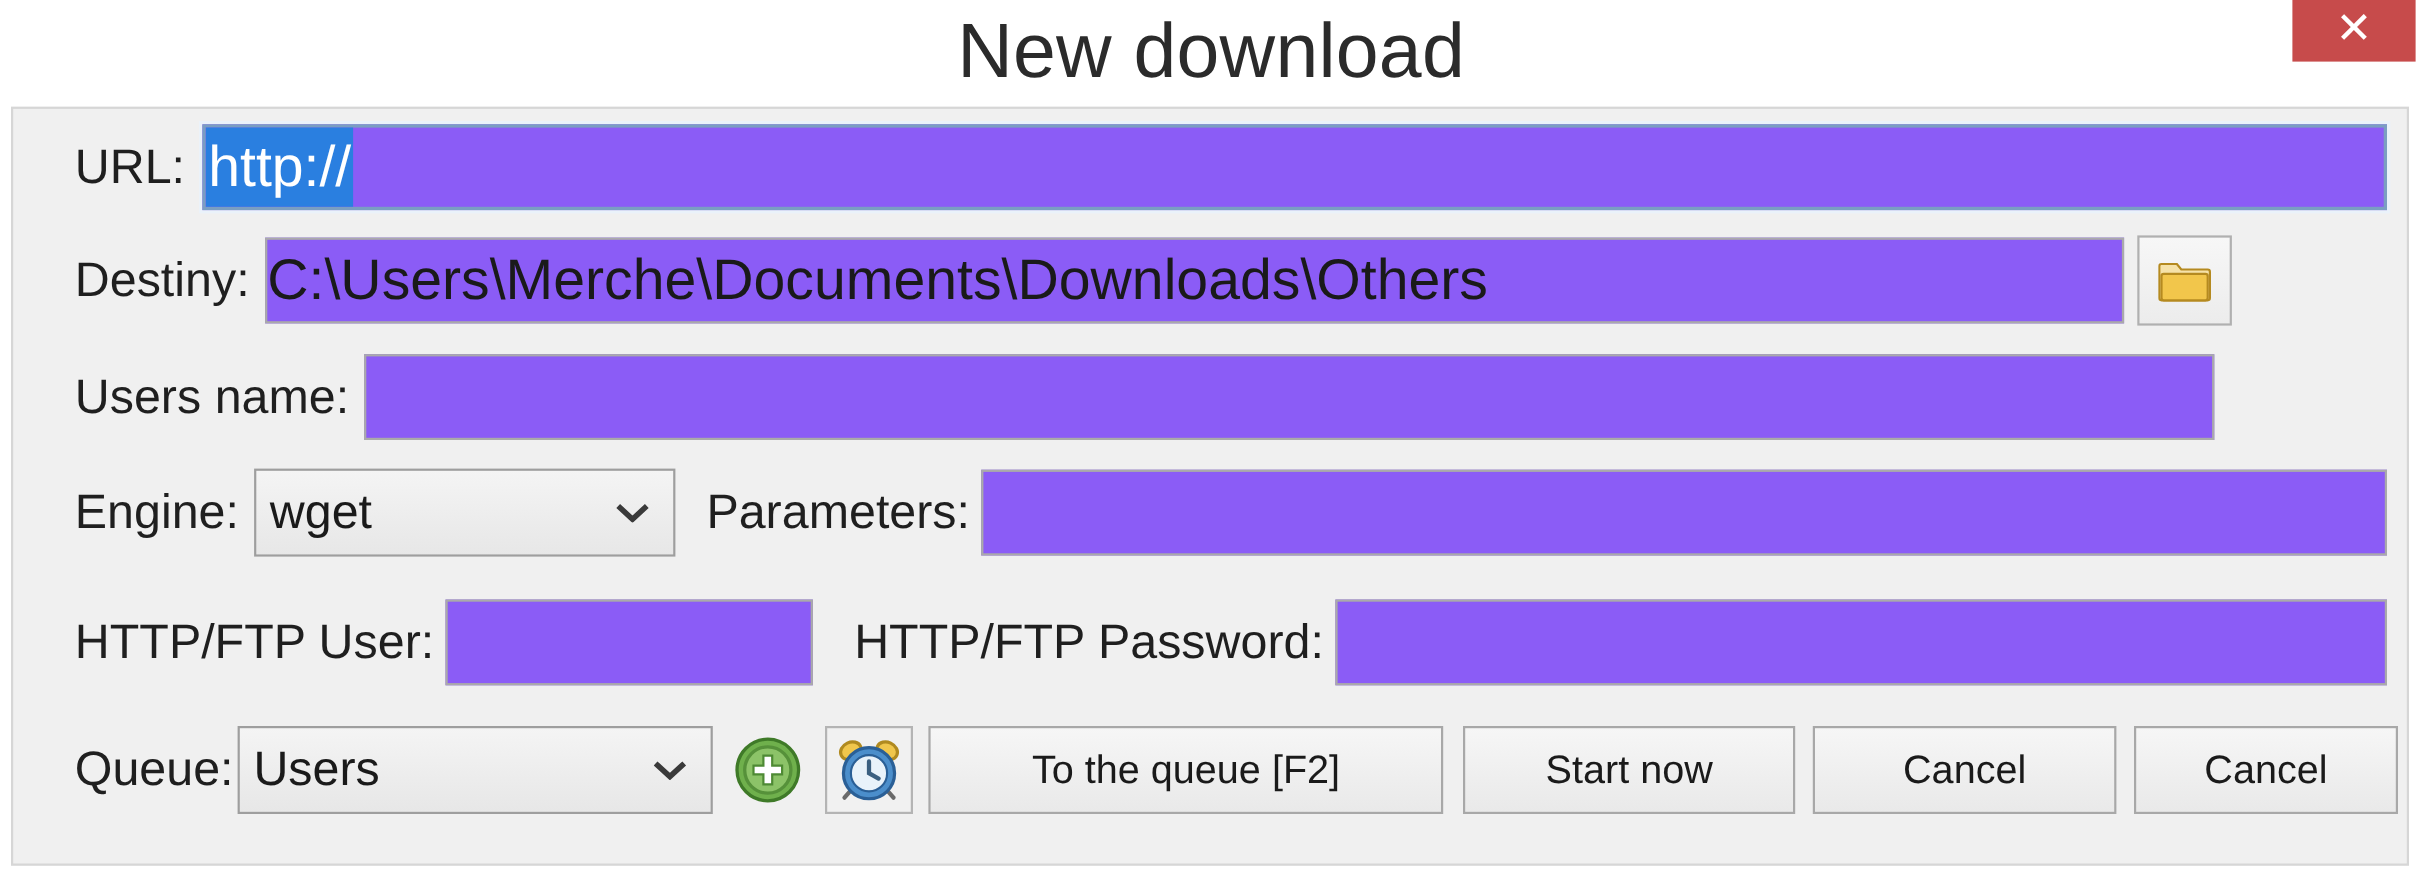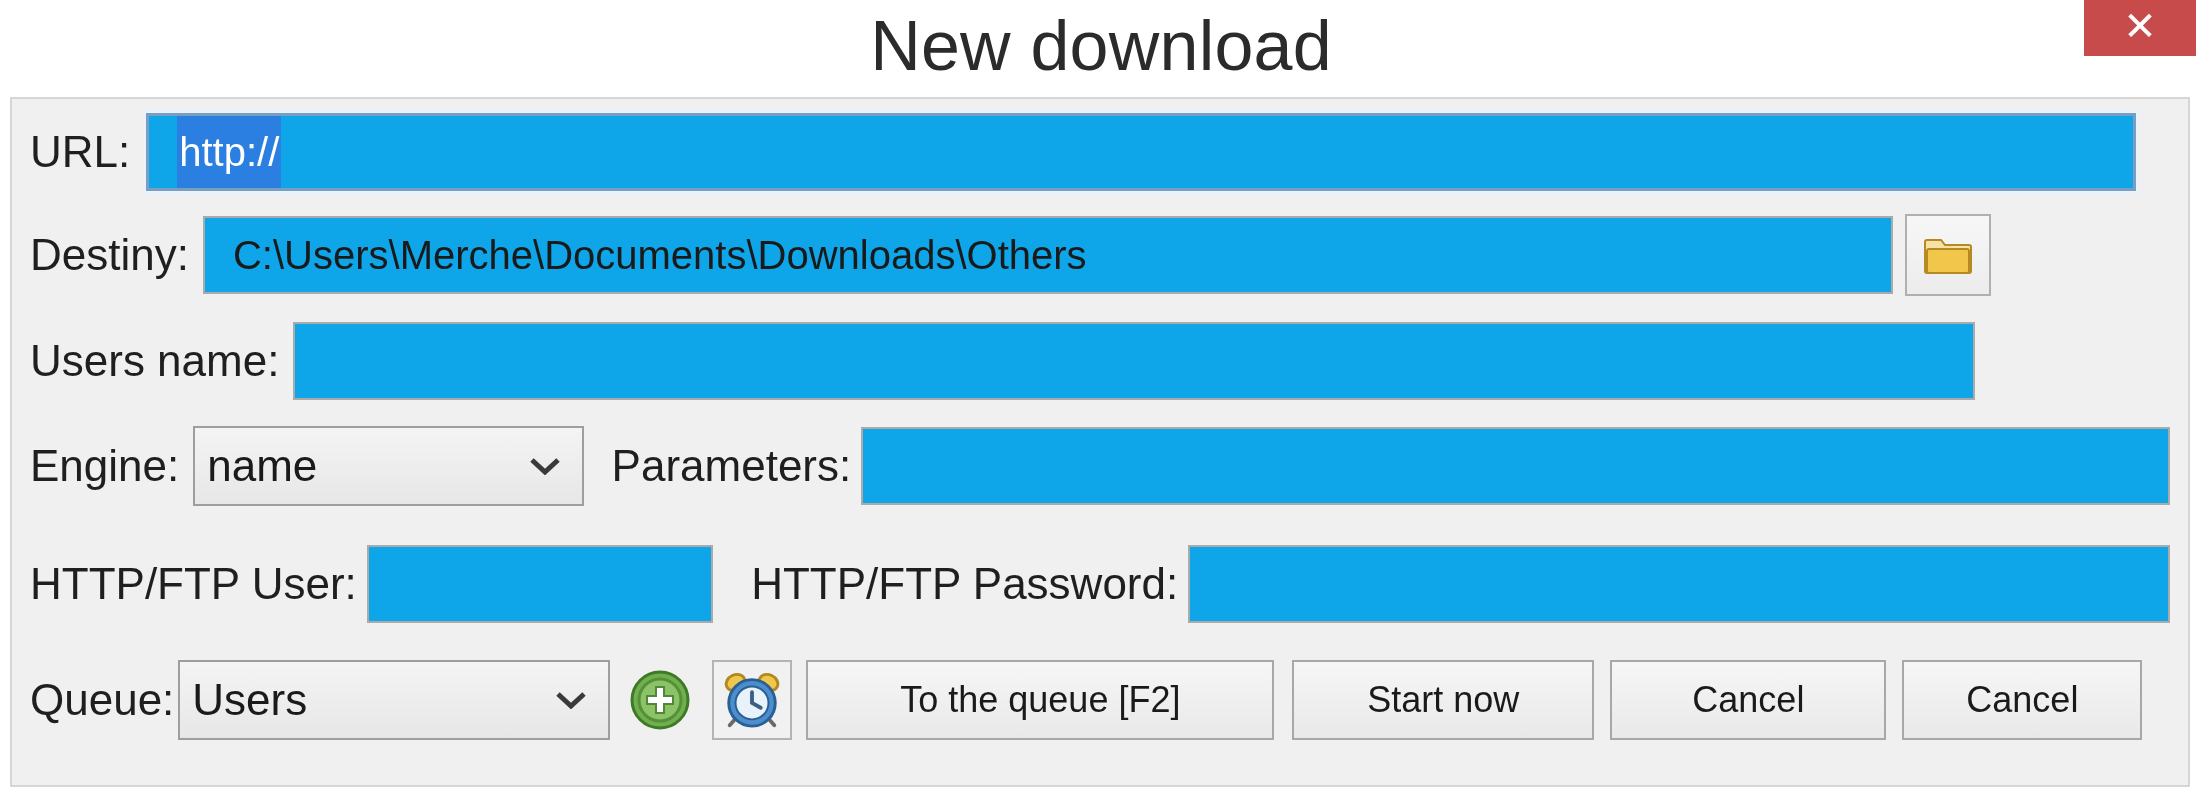--- a/index.html
+++ b/index.html
@@ -84,30 +84,31 @@
     display: flex;
     align-items: center;
     height: 86px;
   }
 
   .lbl {
     font-size: 44px;
     color: #1f1f1f;
     white-space: nowrap;
     font-family: "Liberation Sans", sans-serif;
+    margin-left: 38px;
   }
 
   
   .tinput {
-    background: #0ea5e9;
+    background: #8b5cf6;
     border: 2px solid #aaaaaa;
     box-sizing: border-box;
-    font-size: 40px;
+    font-size: 52px;
     color: #1a1a1a;
-    padding: 0 28px;
+    padding: 0 0;
     font-family: "Liberation Sans", sans-serif;
     outline: none;
     height: 78px;
     line-height: 74px;
     white-space: nowrap;
     overflow: hidden;
   }
   .tinput.focused {
     border: 3px solid #7a9ec2;
     box-shadow: 0 0 0 3px #eaf2fa;
@@ -225,21 +226,21 @@
     <div class="row" style="left:18px; top:219px; width:2140px;">
       <span class="lbl">Users name:</span>
       <div class="tinput" style="width:1682px; margin-left:14px; display:flex; align-items:center;">
         <span></span>
       </div>
     </div>
 
     <div class="row" style="left:18px; top:324px; width:2140px;">
       <span class="lbl">Engine:</span>
       <div class="combo" style="width:418px; margin-left:14px;">
-        <span>name</span>
+        <span>wget</span>
         <svg class="chev" viewBox="0 0 30 18">
           <path d="M2 3 L15 15 L28 3" fill="none" stroke="#3a3a3a" stroke-width="5" stroke-linecap="butt"></path>
         </svg>
       </div>
       <span class="lbl" style="margin-left:28px;">Parameters:</span>
       <div class="tinput" style="width:1404px; margin-left:10px; display:flex; align-items:center;">
         <span></span>
       </div>
     </div>
 

